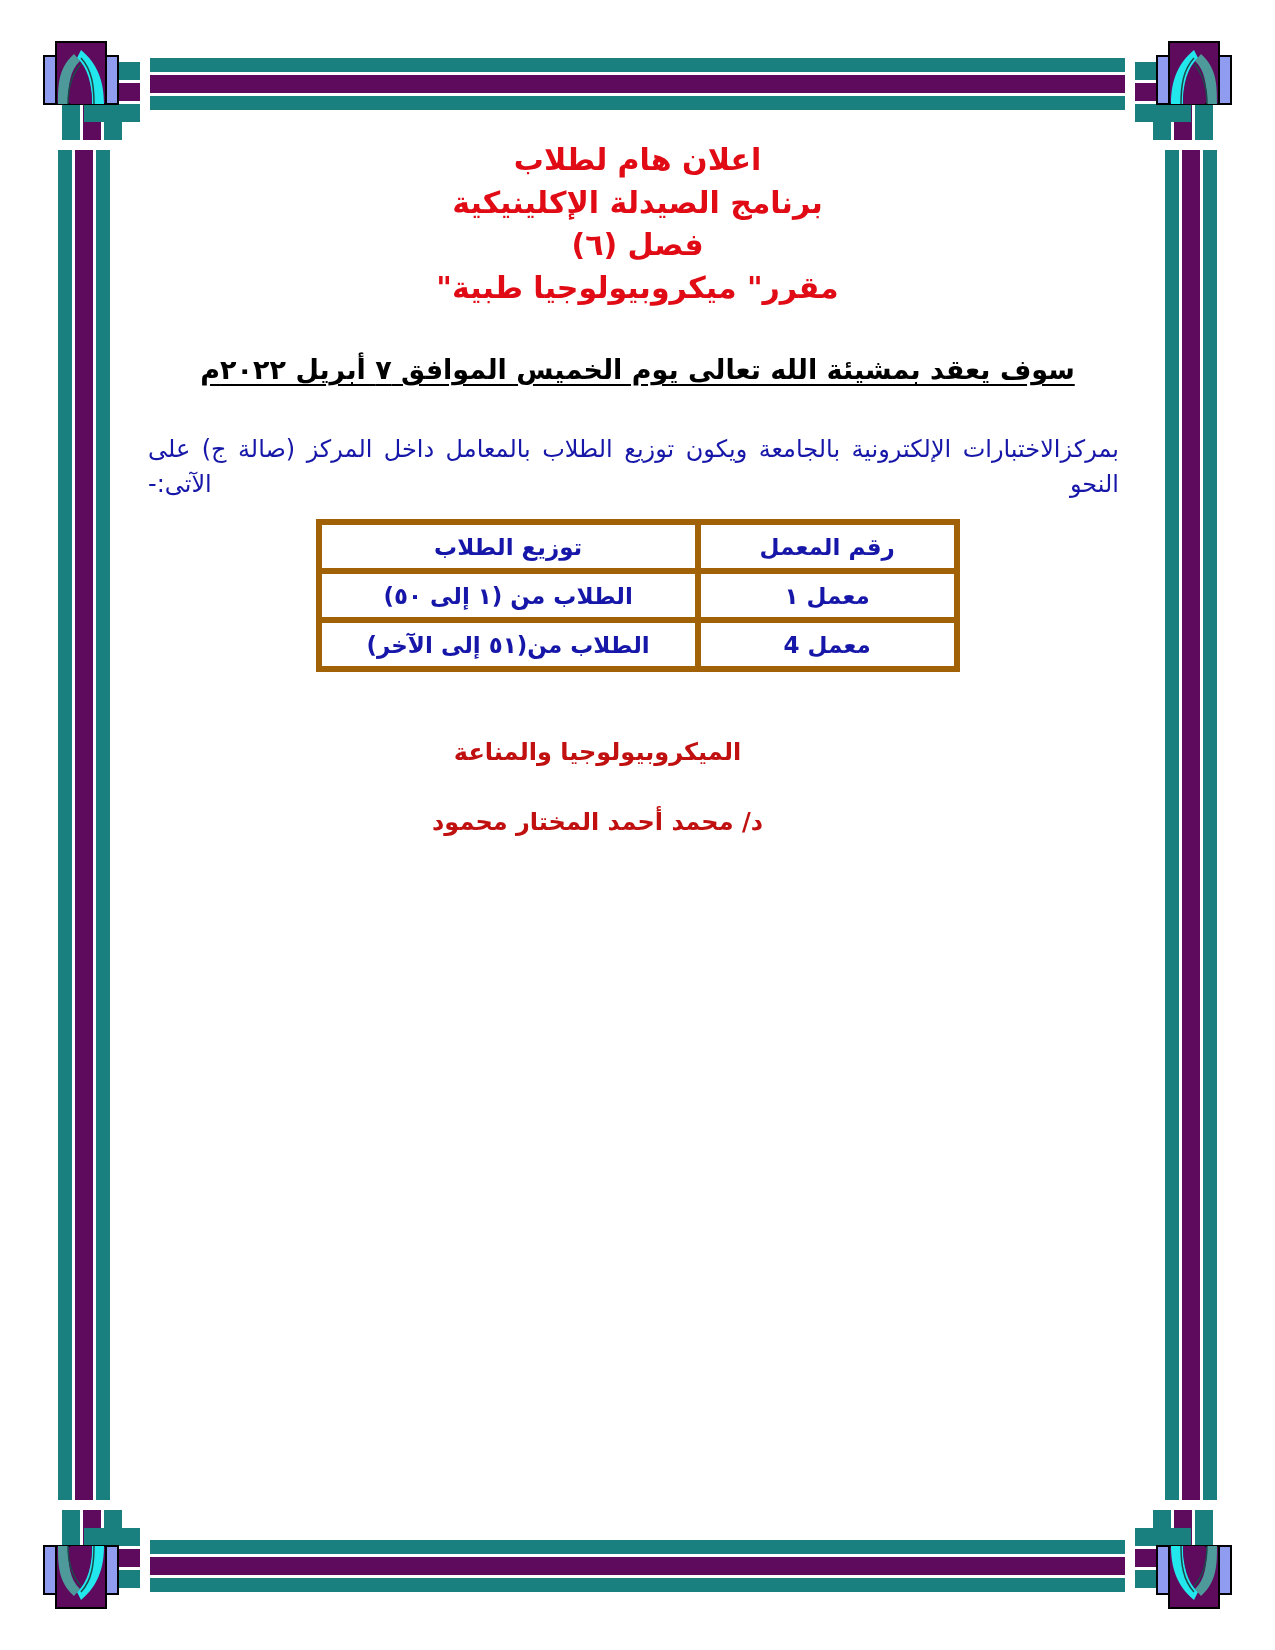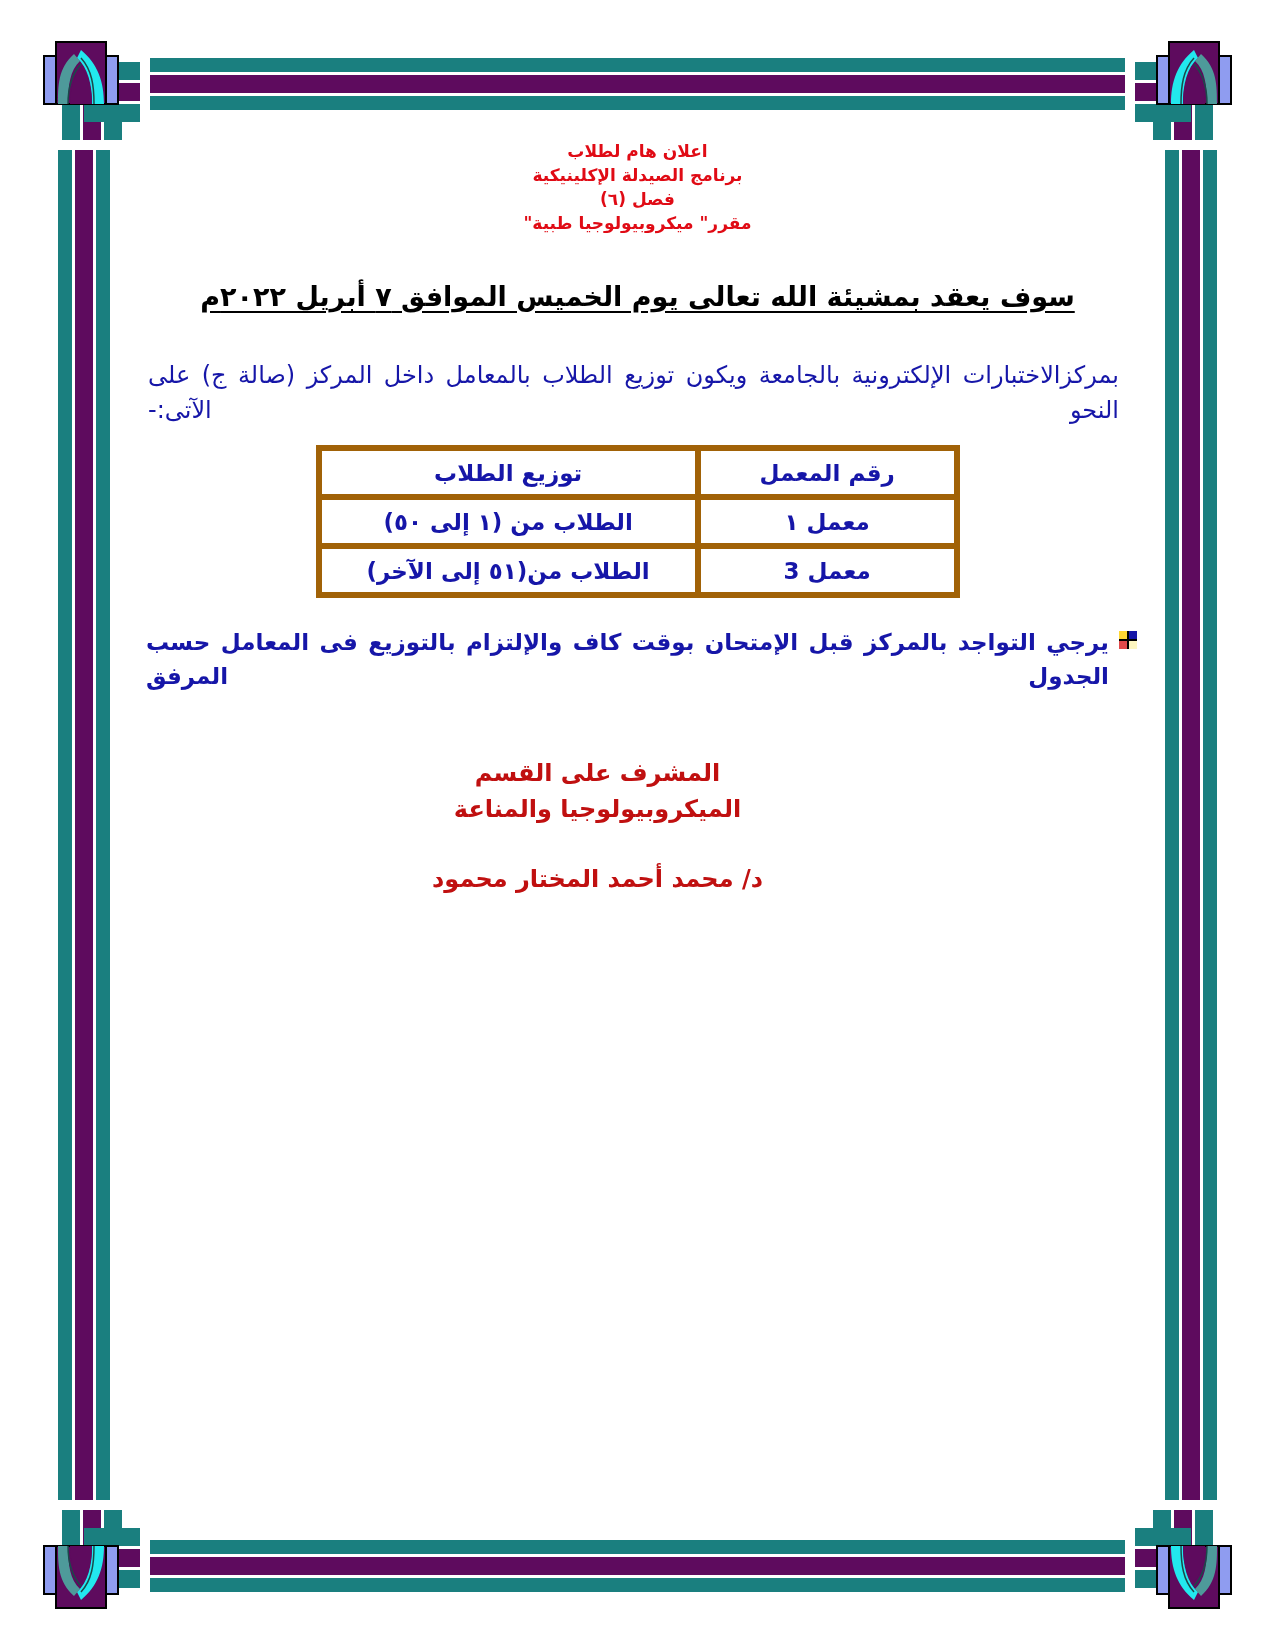--- a/index.html
+++ b/index.html
@@ -67,21 +67,21 @@
     left: 140px;
     right: 140px;
     bottom: 130px;
     direction: rtl;
     text-align: center;
   }
 
   .title-block {
     color: #e00b15;
     font-weight: bold;
-    font-size: 17px;
+    font-size: 30px;
     line-height: 1.42;
     margin-top: 14px;
     font-family: "DejaVu Sans", "Liberation Sans", sans-serif;
   }
   .title-line { display: block; }
 
   .datetime-block {
     color: #000000;
     font-weight: bold;
     font-size: 27px;
@@ -290,40 +290,26 @@
           <th class="col-num">رقم المعمل</th>
           <th class="col-dist">توزيع الطلاب</th>
         </tr>
       </thead>
       <tbody>
         <tr>
           <td class="col-num">معمل ١</td>
           <td class="col-dist">الطلاب من (١ إلى ٥٠)</td>
         </tr>
         <tr>
-          <td class="col-num">معمل 3</td>
+          <td class="col-num">معمل 4</td>
           <td class="col-dist">الطلاب من(٥١ إلى الآخر)</td>
         </tr>
       </tbody>
     </table>
   </div>
 
-  <div class="note-block">
-    <span class="note-bullet">
-      <svg viewBox="0 0 18 18" xmlns="http://www.w3.org/2000/svg">
-        <rect x="0" y="0" width="8" height="8" fill="#ffd633"></rect>
-        <rect x="10" y="0" width="8" height="8" fill="#1616a8"></rect>
-        <rect x="0" y="10" width="8" height="8" fill="#e04a4a"></rect>
-        <rect x="10" y="10" width="8" height="8" fill="#fdf6c0"></rect>
-        <rect x="8" y="0" width="2" height="18" fill="#000000"></rect>
-        <rect x="0" y="8" width="18" height="2" fill="#000000"></rect>
-      </svg>
-    </span>
-    <span>يرجي التواجد بالمركز قبل الإمتحان بوقت كاف والإلتزام بالتوزيع فى المعامل حسب الجدول المرفق</span>
-  </div>
 
   <div class="sign-block">
-    <span class="sign-line">المشرف على القسم</span>
     <span class="sign-line">الميكروبيولوجيا والمناعة</span>
     <span class="sign-name">د/ محمد أحمد المختار محمود</span>
   </div>
 
 </div>
 
 </body></html>

